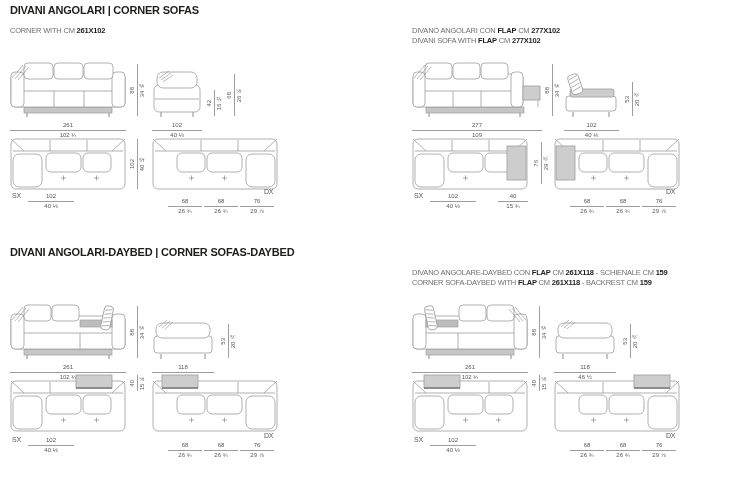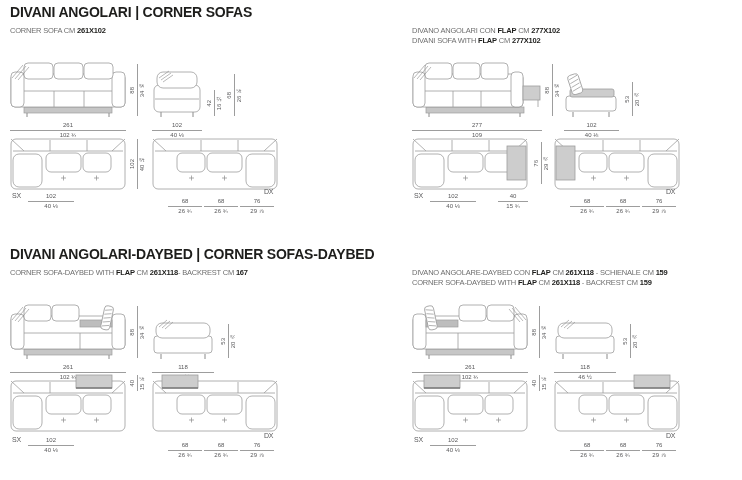--- a/index.html
+++ b/index.html
@@ -1,20 +1,20 @@
 <!DOCTYPE html>
 <html><head>
 <meta charset="utf-8">
 <style>
   html,body{margin:0;padding:0;}
   body{
     width:742px;height:480px;background:#ffffff;position:relative;
     font-family:"Liberation Sans",sans-serif;color:#1d1d1b;overflow:hidden;
   }
-  .hdr{position:absolute;font-size:14px;font-weight:bold;letter-spacing:-0.2px;color:#1d1d1b;white-space:nowrap;}
+  .hdr{position:absolute;font-size:11px;font-weight:bold;letter-spacing:-0.2px;color:#1d1d1b;white-space:nowrap;}
   .q{position:absolute;width:360px;height:218px;}
   .tit{font-size:7.5px;color:#6e6e6e;line-height:10px;letter-spacing:-0.2px;white-space:nowrap;}
   .tit b{color:#1d1d1b;font-weight:bold;}
   .q svg{position:absolute;overflow:visible;}
   .s{stroke:#9d9d9d;stroke-width:0.8;fill:#ffffff;}
   .ln{stroke:#9d9d9d;stroke-width:0.8;fill:none;}
   .hatch{stroke:#8a8a8a;stroke-width:0.6;fill:none;}
   .base{fill:#c6c6c6;stroke:#9d9d9d;stroke-width:0.7;}
   .flapfill{fill:#cdcdcd;stroke:#9d9d9d;stroke-width:0.8;}
   .darkbar{fill:#bdbdbd;stroke:#9d9d9d;stroke-width:0.7;}
@@ -27,21 +27,21 @@
   .vtxt{writing-mode:vertical-rl;transform:rotate(180deg);font-size:6px;color:#58585a;line-height:7px;white-space:nowrap;}
   .lbl{position:absolute;font-size:7px;color:#58585a;letter-spacing:-0.2px;}
 </style>
 </head>
 <body>
 
 <div class="hdr" style="left:10px;top:4px">DIVANI ANGOLARI | CORNER SOFAS</div>
 <div class="hdr" style="left:10px;top:246px">DIVANI ANGOLARI-DAYBED | CORNER SOFAS-DAYBED</div>
 
 <div class="q" style="left:10px;top:26px">
-  <div class="tit"><span>CORNER SOFA CM </span><b>261X102</b></div>
+  <div class="tit"><span>CORNER WITH CM </span><b>261X102</b></div>
 
   <svg style="left:0px;top:36px" width="116" height="56" viewBox="0 0 116 56">
     <rect class="base" x="14" y="45" width="88" height="6"></rect>
     <line class="leg" x1="17" y1="51" x2="17" y2="55"></line>
       <line class="leg" x1="99" y1="51" x2="99" y2="55"></line>
     <rect class="s" x="1" y="12" width="114" height="33" rx="4"></rect>
     <rect class="s" x="1" y="10" width="13" height="35" rx="4"></rect>
     <rect class="s" x="102" y="10" width="13" height="35" rx="4"></rect>
     <rect class="s" x="14" y="1" width="29" height="16" rx="4"></rect>
     <rect class="s" x="44" y="1" width="29" height="16" rx="4"></rect>
@@ -250,21 +250,20 @@
       <div>26 ¾</div>
     </div>
   <div class="hdim" style="left:230px;top:172px;width:34px">
       <div>76</div>
       <div class="hline"></div>
       <div>29 ⅞</div>
     </div>
 </div>
 
 <div class="q" style="left:10px;top:268px">
-  <div class="tit"><span>CORNER SOFA-DAYBED WITH </span><b>FLAP</b><span> CM </span><b>261X118</b><span>- BACKREST CM </span><b>167</b></div>
 
   <svg style="left:0px;top:36px" width="116" height="56" viewBox="0 0 116 56">
     <rect class="base" x="14" y="45" width="88" height="6"></rect>
     <line class="leg" x1="17" y1="51" x2="17" y2="55"></line>
       <line class="leg" x1="99" y1="51" x2="99" y2="55"></line>
     <rect class="s" x="1" y="12" width="114" height="33" rx="4"></rect>
     <rect class="s" x="1" y="10" width="13" height="35" rx="4"></rect>
     <rect class="s" x="102" y="10" width="13" height="35" rx="4"></rect>
     <rect class="s" x="14" y="1" width="27" height="16" rx="4"></rect>
     <rect class="s" x="42" y="1" width="27" height="16" rx="4"></rect>

